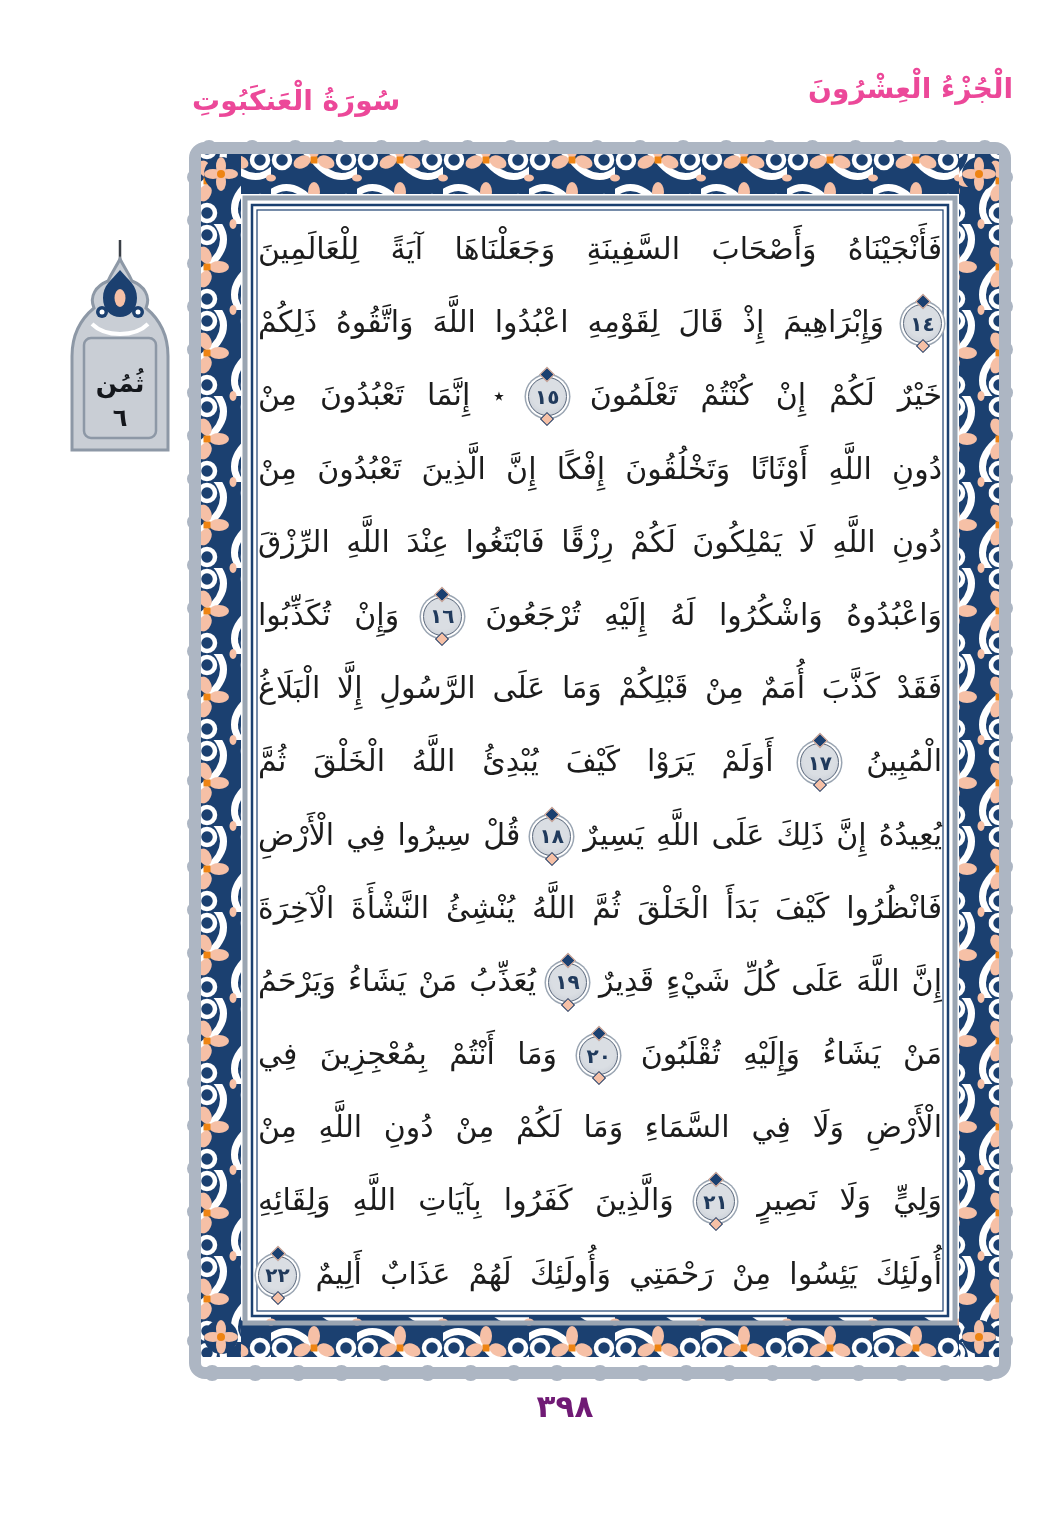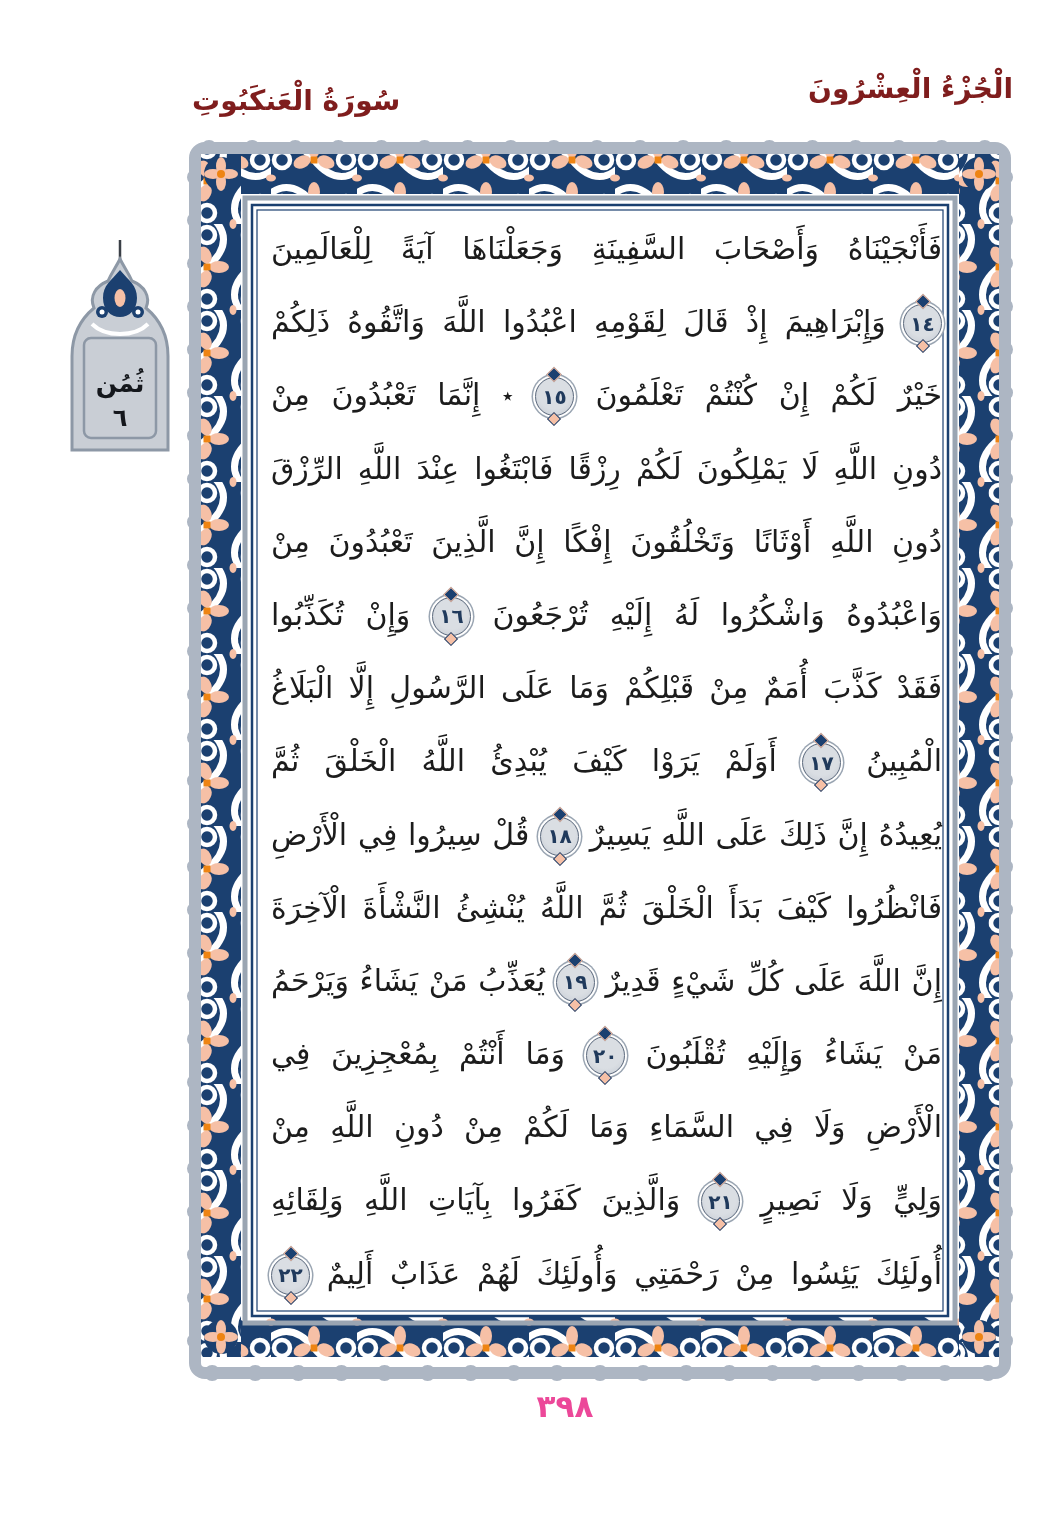--- a/index.html
+++ b/index.html
@@ -1,35 +1,35 @@
 <!DOCTYPE html>
 <html lang="ar" dir="rtl"><head>
 <meta charset="utf-8">
 <style>
   html,body{margin:0;padding:0;background:#ffffff;}
   .page{
     position:relative; width:1063px; height:1520px; background:#ffffff;
     font-family:"DejaVu Sans", sans-serif; overflow:hidden; direction:rtl;
   }
   
-  .hdr{position:absolute; color:#7f1d1d; font-size:28px; font-weight:bold; white-space:nowrap;}
+  .hdr{position:absolute; color:#ec4899; font-size:28px; font-weight:bold; white-space:nowrap;}
   .hdr.juz{top:72px; right:50px;margin-left:9px;}
   .hdr.surah{top:84px; left:192px;}
   
   .frame{position:absolute; left:185px; top:138px;}
   
   .hizb{position:absolute; left:58px; top:240px;}
   
   .text-area{
     position:absolute; left:258px; top:212px; width:684px; height:1098px;
   }
   .qline{
     height:73.2px; line-height:73.2px;
     direction:rtl; text-align:justify; text-align-last:justify;
-    font-size:30px; color:#1c1c1c; white-space:normal; overflow:visible;padding-left:13px;
+    font-size:30px; color:#1c1c1c; white-space:normal; overflow:visible;
   }
   .qtext{letter-spacing:0;}
   .vmark{
     position:relative;
     display:inline-flex; align-items:center; justify-content:center;
     width:37px; height:37px; border-radius:50%;
     background:radial-gradient(circle at 50% 42%, #dadee3 55%, #c4cad3 100%);
     border:1.5px solid #5e6b7e;
     box-shadow:0 0 0 2px #ffffff, 0 0 0 3.5px #9aa5b2;
     color:#1f3least;
@@ -41,21 +41,21 @@
     width:9px; height:9px; background:#1b4070; border:1px solid #f6c0a6;
   }
   .vmark::after{
     content:""; position:absolute; bottom:-9px; left:50%; transform:translateX(-50%) rotate(45deg);
     width:8px; height:8px; background:#f6c0a6; border:1px solid #1b4070;
   }
   .qstar{font-size:21px; color:#1c1c1c; vertical-align:middle; line-height:1;}
   
   .pagenum{
     position:absolute; left:150px; top:1388px; width:830px;
-    text-align:center; font-size:31px; font-weight:bold; color:#ec4899;
+    text-align:center; font-size:31px; font-weight:bold; color:#701a75;
   }
 </style>
 </head>
 <body>
 
 <div class="page">
 
   <div class="hdr juz">الْجُزْءُ الْعِشْرُونَ</div>
   <div class="hdr surah">سُورَةُ الْعَنكَبُوتِ</div>
 
@@ -149,22 +149,22 @@
 
     <rect x="26" y="98" width="72" height="100" rx="7" fill="#c9ced5" stroke="#8d98a6" stroke-width="2.5"></rect>
     <text x="62" y="152" text-anchor="middle" font-size="25" font-weight="bold" fill="#14171c" font-family="DejaVu Sans, sans-serif">ثُمُن</text>
     <text x="62" y="186" text-anchor="middle" font-size="24" font-weight="bold" fill="#14171c" font-family="DejaVu Sans, sans-serif">٦</text>
   </svg>
 
   <div class="text-area">
       <div class="qline"><span class="qtext">فَأَنْجَيْنَاهُ وَأَصْحَابَ السَّفِينَةِ وَجَعَلْنَاهَا آيَةً لِلْعَالَمِينَ</span> </div>
       <div class="qline"><span class="vmark">١٤</span> <span class="qtext">وَإِبْرَاهِيمَ إِذْ قَالَ لِقَوْمِهِ اعْبُدُوا اللَّهَ وَاتَّقُوهُ ذَلِكُمْ</span> </div>
       <div class="qline"><span class="qtext">خَيْرٌ لَكُمْ إِنْ كُنْتُمْ تَعْلَمُونَ</span> <span class="vmark">١٥</span> <span class="qstar">٭</span> <span class="qtext">إِنَّمَا تَعْبُدُونَ مِنْ</span> </div>
+      <div class="qline"><span class="qtext">دُونِ اللَّهِ أَوْثَانًا وَتَخْلُقُونَ إِفْكًا إِنَّ الَّذِينَ تَعْبُدُونَ مِنْ</span> </div>
       <div class="qline"><span class="qtext">دُونِ اللَّهِ لَا يَمْلِكُونَ لَكُمْ رِزْقًا فَابْتَغُوا عِنْدَ اللَّهِ الرِّزْقَ</span> </div>
-      <div class="qline"><span class="qtext">دُونِ اللَّهِ أَوْثَانًا وَتَخْلُقُونَ إِفْكًا إِنَّ الَّذِينَ تَعْبُدُونَ مِنْ</span> </div>
       <div class="qline"><span class="qtext">وَاعْبُدُوهُ وَاشْكُرُوا لَهُ إِلَيْهِ تُرْجَعُونَ</span> <span class="vmark">١٦</span> <span class="qtext">وَإِنْ تُكَذِّبُوا</span> </div>
       <div class="qline"><span class="qtext">فَقَدْ كَذَّبَ أُمَمٌ مِنْ قَبْلِكُمْ وَمَا عَلَى الرَّسُولِ إِلَّا الْبَلَاغُ</span> </div>
       <div class="qline"><span class="qtext">الْمُبِينُ</span> <span class="vmark">١٧</span> <span class="qtext">أَوَلَمْ يَرَوْا كَيْفَ يُبْدِئُ اللَّهُ الْخَلْقَ ثُمَّ</span> </div>
       <div class="qline"><span class="qtext">يُعِيدُهُ إِنَّ ذَلِكَ عَلَى اللَّهِ يَسِيرٌ</span> <span class="vmark">١٨</span> <span class="qtext">قُلْ سِيرُوا فِي الْأَرْضِ</span> </div>
       <div class="qline"><span class="qtext">فَانْظُرُوا كَيْفَ بَدَأَ الْخَلْقَ ثُمَّ اللَّهُ يُنْشِئُ النَّشْأَةَ الْآخِرَةَ</span> </div>
       <div class="qline"><span class="qtext">إِنَّ اللَّهَ عَلَى كُلِّ شَيْءٍ قَدِيرٌ</span> <span class="vmark">١٩</span> <span class="qtext">يُعَذِّبُ مَنْ يَشَاءُ وَيَرْحَمُ</span> </div>
       <div class="qline"><span class="qtext">مَنْ يَشَاءُ وَإِلَيْهِ تُقْلَبُونَ</span> <span class="vmark">٢٠</span> <span class="qtext">وَمَا أَنْتُمْ بِمُعْجِزِينَ فِي</span> </div>
       <div class="qline"><span class="qtext">الْأَرْضِ وَلَا فِي السَّمَاءِ وَمَا لَكُمْ مِنْ دُونِ اللَّهِ مِنْ</span> </div>
       <div class="qline"><span class="qtext">وَلِيٍّ وَلَا نَصِيرٍ</span> <span class="vmark">٢١</span> <span class="qtext">وَالَّذِينَ كَفَرُوا بِآيَاتِ اللَّهِ وَلِقَائِهِ</span> </div>
       <div class="qline"><span class="qtext">أُولَئِكَ يَئِسُوا مِنْ رَحْمَتِي وَأُولَئِكَ لَهُمْ عَذَابٌ أَلِيمٌ</span> <span class="vmark">٢٢</span> </div>

